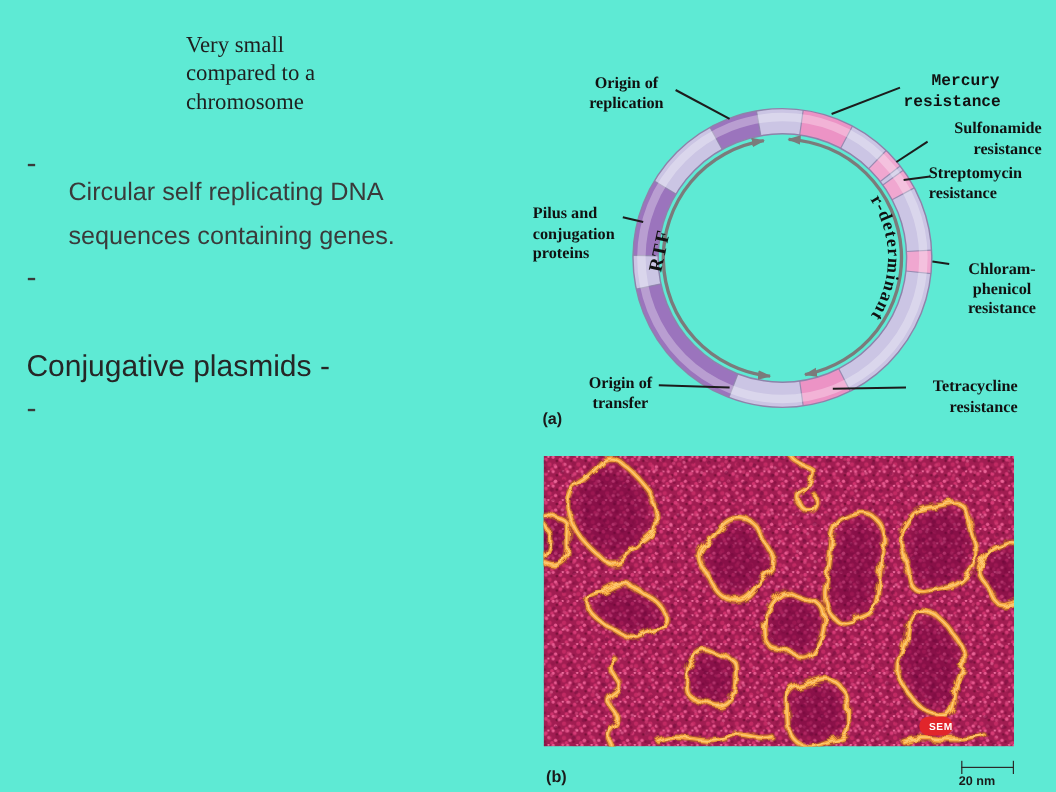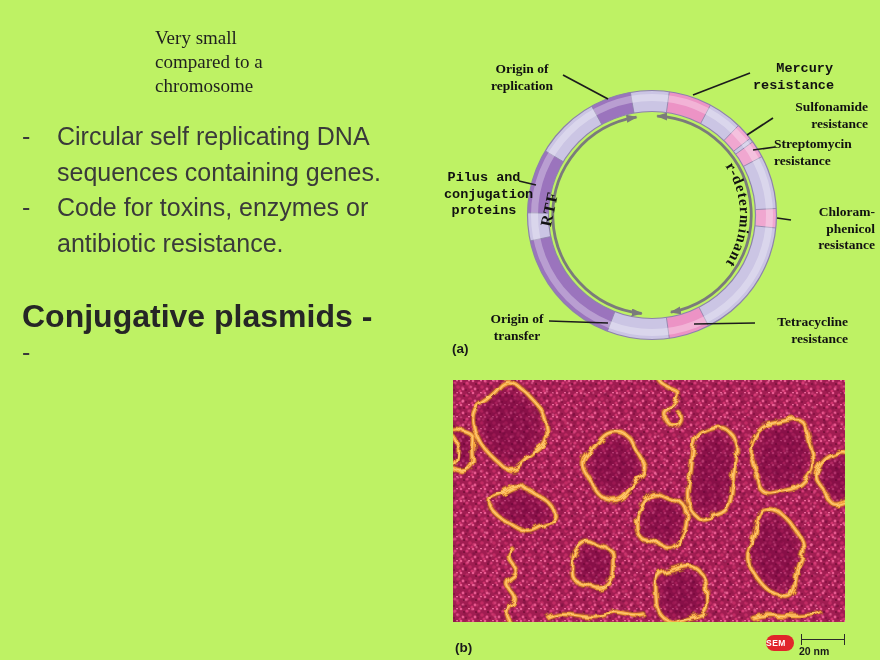--- a/index.html
+++ b/index.html
@@ -1,45 +1,45 @@
 <!DOCTYPE html>
 <html><head>
 <meta charset="utf-8">
 <style>
   html,body{margin:0;padding:0;background:#888;}
   #slide{
-    position:relative; width:880px; height:660px; background:#bef264;
+    position:relative; width:880px; height:660px; background:#5eead4;
     overflow:hidden; font-family:"Liberation Sans", sans-serif;
   }
   .abs{position:absolute;}
   #note{
     left:155px; top:26px; width:180px;
     font:19px/24px "Liberation Serif", serif; color:#1f1f1f;
     white-space:pre-line;
   }
   #title{
     left:22px; top:84px;
     font-weight:bold; font-size:28px; color:#1873bd;
   }
   #body-text{ left:22px; top:119px; width:430px; color:#3a3a3a; }
   .bullet-item{ display:flex; }
   .bullet-dash{ width:35px; flex:0 0 35px; font-size:25px; line-height:35.5px; }
-  .bullet-lines{ font-size:25px; line-height:35.5px; white-space:pre-line; }
-  #heading2{ font-weight:bold; font-size:32px; line-height:35.5px; margin-top:38px; color:#262626;}
+  .bullet-lines{ font-size:21px; line-height:35.5px; white-space:pre-line;margin-top:24px; }
+  #heading2{ font-weight:normal; font-size:25px; line-height:35.5px; margin-top:38px; color:#262626;}
   .diagram-label{
     position:absolute; font:bold 13.5px/16.5px "Liberation Serif", serif;
     color:#111; white-space:pre-line;
   }
   .panel-letter{ position:absolute; font:bold 13.5px "Liberation Sans", sans-serif; color:#1a1a1a; }
   .svg-serif{ font:bold 16px "Liberation Serif", serif; fill:#111; letter-spacing:1.5px; }
   .svg-serif-sm{ font:bold 15px "Liberation Serif", serif; fill:#111; letter-spacing:1px; }
   #sem-badge{
-    left:766px; top:635px; width:28px; height:16px; border-radius:8px;
+    left:766px; top:597px; width:28px; height:16px; border-radius:8px;
     background:#e1252b; color:#fff; font:bold 8.5px/16px "Liberation Sans", sans-serif;
-    text-align:left; letter-spacing:.5px;
+    text-align:right; letter-spacing:.5px;
   }
   #scalebar{ left:801px; top:632px; width:44px; height:14px; }
   #scalebar .bar{ position:absolute; left:0; top:7px; width:44px; border-top:1.5px solid #2a2a2a; }
   #scalebar .tick{ position:absolute; top:2px; width:0; height:11px; border-left:1.5px solid #2a2a2a; }
   #scalebar .t-l{ left:0; } #scalebar .t-r{ right:0; }
   #scale-label{ left:799px; top:645px; width:48px; text-align:left;
     font:bold 10.5px "Liberation Sans", sans-serif; color:#1a1a1a; }
 </style>
 </head>
 <body>
@@ -53,22 +53,20 @@
 
   <div id="body-text" class="abs">
     <div id="bullets1">
         <div class="bullet-item">
           <span class="bullet-dash">-</span>
           <span class="bullet-lines">Circular self replicating DNA
 sequences containing genes.</span>
         </div>
         <div class="bullet-item">
           <span class="bullet-dash">-</span>
-          <span class="bullet-lines">Code for toxins, enzymes or
-antibiotic resistance.</span>
         </div>
       </div>
     <div id="heading2">Conjugative plasmids -</div>
     <div id="bullets2">
         <div class="bullet-item">
           <span class="bullet-dash">-</span>
         </div>
       </div>
   </div>
 
@@ -134,24 +132,24 @@
 
   <div id="diagram-labels">
       <div class="diagram-label" style="left: 480px; top: 61px; width: 84px; text-align: center;">Origin of
 replication</div>
       <div class="diagram-label" style="left: 753px; top: 61px; width: 80px; text-align: right; font-family: Liberation Mono, monospace;">Mercury
 resistance</div>
       <div class="diagram-label" style="left: 774px; top: 99px; width: 94px; text-align: right;">Sulfonamide
 resistance</div>
       <div class="diagram-label" style="left: 774px; top: 136px; width: 94px; text-align: left;">Streptomycin
 resistance</div>
-      <div class="diagram-label" style="left: 444px; top: 170px; width: 80px; text-align: center; font-family: Liberation Mono, monospace;">Pilus and
+      <div class="diagram-label" style="left: 444px; top: 170px; width: 80px; text-align: left;">Pilus and
 conjugation
 proteins</div>
-      <div class="diagram-label" style="left: 795px; top: 204px; width: 80px; text-align: right;">Chloram-
+      <div class="diagram-label" style="left: 795px; top: 216px; width: 80px; text-align: center;">Chloram-
 phenicol
 resistance</div>
       <div class="diagram-label" style="left: 482px; top: 311px; width: 70px; text-align: center;">Origin of
 transfer</div>
       <div class="diagram-label" style="left: 756px; top: 314px; width: 92px; text-align: right;">Tetracycline
 resistance</div>
     </div>
 
   <div class="panel-letter" style="left:452px; top:341px;">(a)</div>
 

